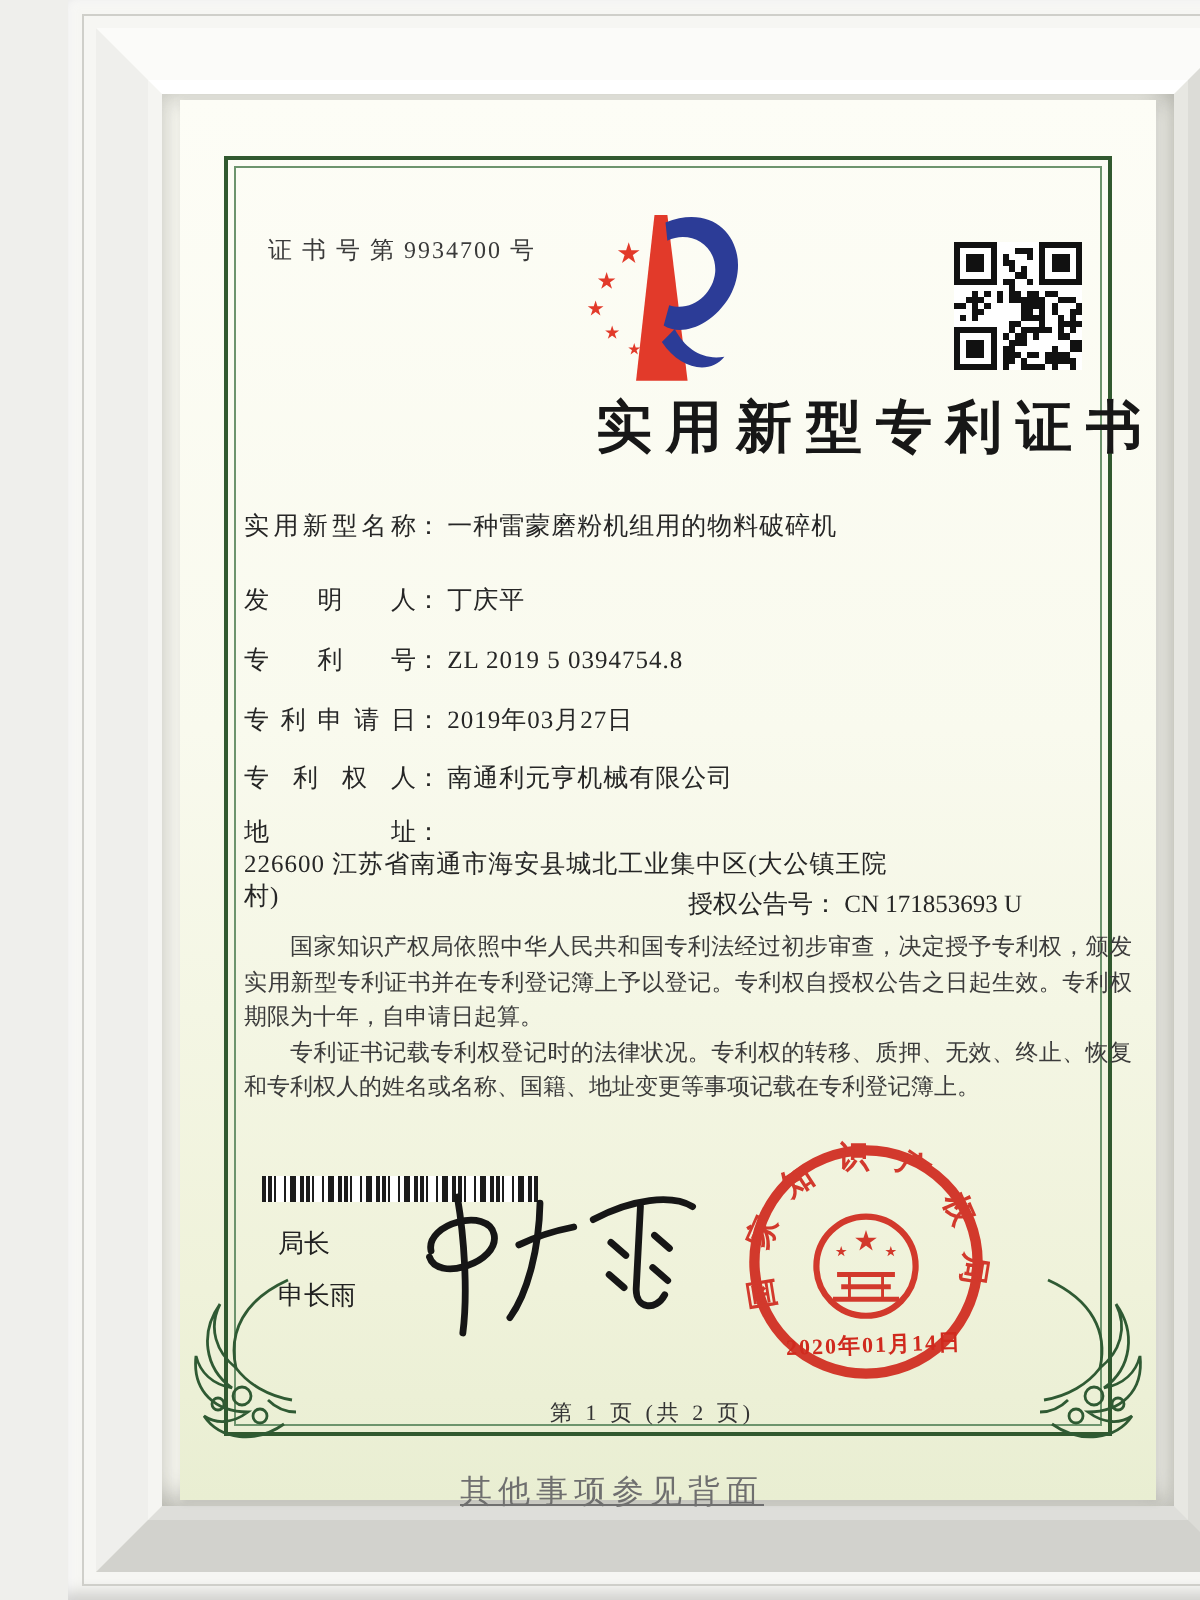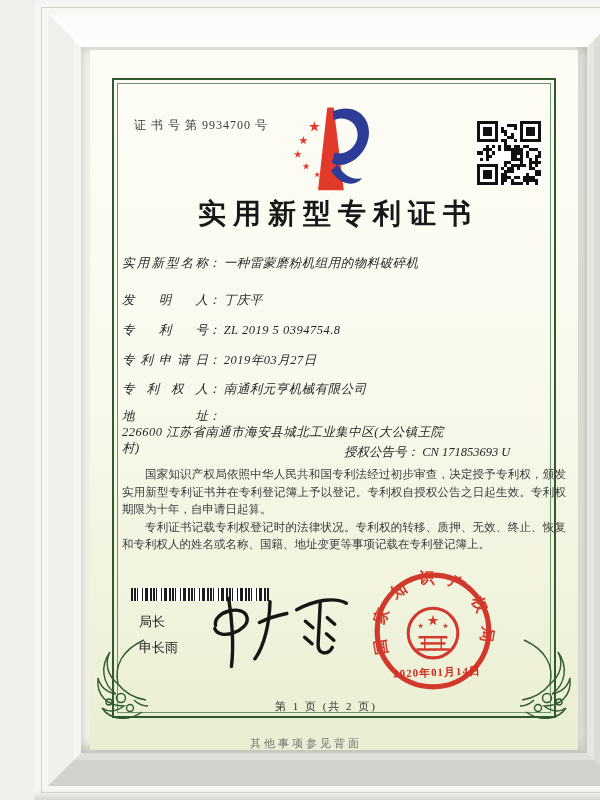--- a/index.html
+++ b/index.html
@@ -14,43 +14,43 @@
   .mat{position:absolute;inset:47px;background:#fafaf3;
        box-shadow:inset 4px 4px 10px rgba(70,70,60,.16), inset -6px -5px 12px rgba(70,70,60,.28);}
   .paper{position:absolute;left:56px;top:50px;width:488px;height:700px;
          background:linear-gradient(180deg,#fdfdf6 0%,#f9faee 45%,#eff2da 85%,#e9eed2 100%);
          box-shadow:1px 1px 4px rgba(0,0,0,.12);}
   .border-box{position:absolute;left:22px;top:28px;right:22px;bottom:32px;
               border:2px solid #31592f;outline:1px solid #6d946d;outline-offset:-6px;}
   .cert-no{position:absolute;left:44px;top:67px;font-size:12px;letter-spacing:1px;color:#3a3a3a;}
   .logo{position:absolute;left:194px;top:52px;width:92px;height:92px;}
   .qr{position:absolute;left:387px;top:71px;width:64px;height:64px;}
-  .title{position:absolute;left:8px;right:0;top:145px;text-align:center;font-size:28px;
+  .title{position:absolute;left:8px;right:0;top:145px;text-align:right;font-size:28px;
          font-weight:bold;letter-spacing:7px;color:#171717;}
-  .row{position:absolute;left:32px;right:26px;font-size:12.5px;color:#262626;line-height:16px;font-style:italic;}
+  .row{position:absolute;left:32px;right:26px;font-size:12.5px;color:#262626;line-height:16px;}
   .f-label{display:inline-block;width:86px;text-align:justify;text-align-last:justify;vertical-align:top;}
   .f-colon{vertical-align:top;}
   .f-value{display:inline-block;max-width:332px;vertical-align:top;letter-spacing:.5px;}
   .pair2{position:absolute;left:222px;top:0;white-space:nowrap;}
   .paras{position:absolute;left:32px;right:12px;top:416px;font-size:11.5px;line-height:17.5px;
          color:#3b3b3b;text-align:justify;font-family:Liberation Serif, serif;}
   .paras p{margin:0;text-indent:2em;}
   .barcode{position:absolute;left:41px;top:538px;width:138px;height:13px;
     background:repeating-linear-gradient(90deg,#1c1c1c 0 2px,#fff 2px 3px,#1c1c1c 3px 5px,#fff 5px 6px,
       #1c1c1c 6px 7px,#fff 7px 11px,#1c1c1c 11px 12px,#fff 12px 14px,#1c1c1c 14px 17px,#fff 17px 19px);}
   .signer-title{position:absolute;left:49px;top:563px;font-size:13px;color:#222;}
   .signer-name{position:absolute;left:49px;top:589px;font-size:13px;color:#222;}
   .signature{position:absolute;left:110px;top:536px;width:160px;height:88px;}
   .seal{position:absolute;left:281px;top:519px;width:124px;height:124px;opacity:.92;}
   .seal-date{position:absolute;left:288px;top:615px;width:118px;font-size:11px;font-weight:bold;
              color:#d02a1e;letter-spacing:1px;transform:rotate(-2deg);text-align:center;}
   .page-footer{position:absolute;left:0;right:40px;top:649px;text-align:center;font-size:11px;
                color:#333;letter-spacing:2px;padding-left:24px;}
-  .back-note{position:absolute;left:0;right:56px;top:686px;text-align:center;font-size:11px;
-             color:#6f6f6f;letter-spacing:3px;}
+  .back-note{position:absolute;left:0;right:56px;top:686px;text-align:center;font-size:16px;
+             color:#6f6f6f;letter-spacing:3px;text-decoration:underline;}
   .ornament{position:absolute;bottom:24px;width:56px;height:88px;}
   .ornament.left{left:4px;}
   .ornament.right{right:4px;transform:scaleX(-1);}
 </style>
 </head>
 <body>
 
 <div class="photo">
   <div class="frame-outer-line"></div>
   <div class="frame-bevel"></div>

